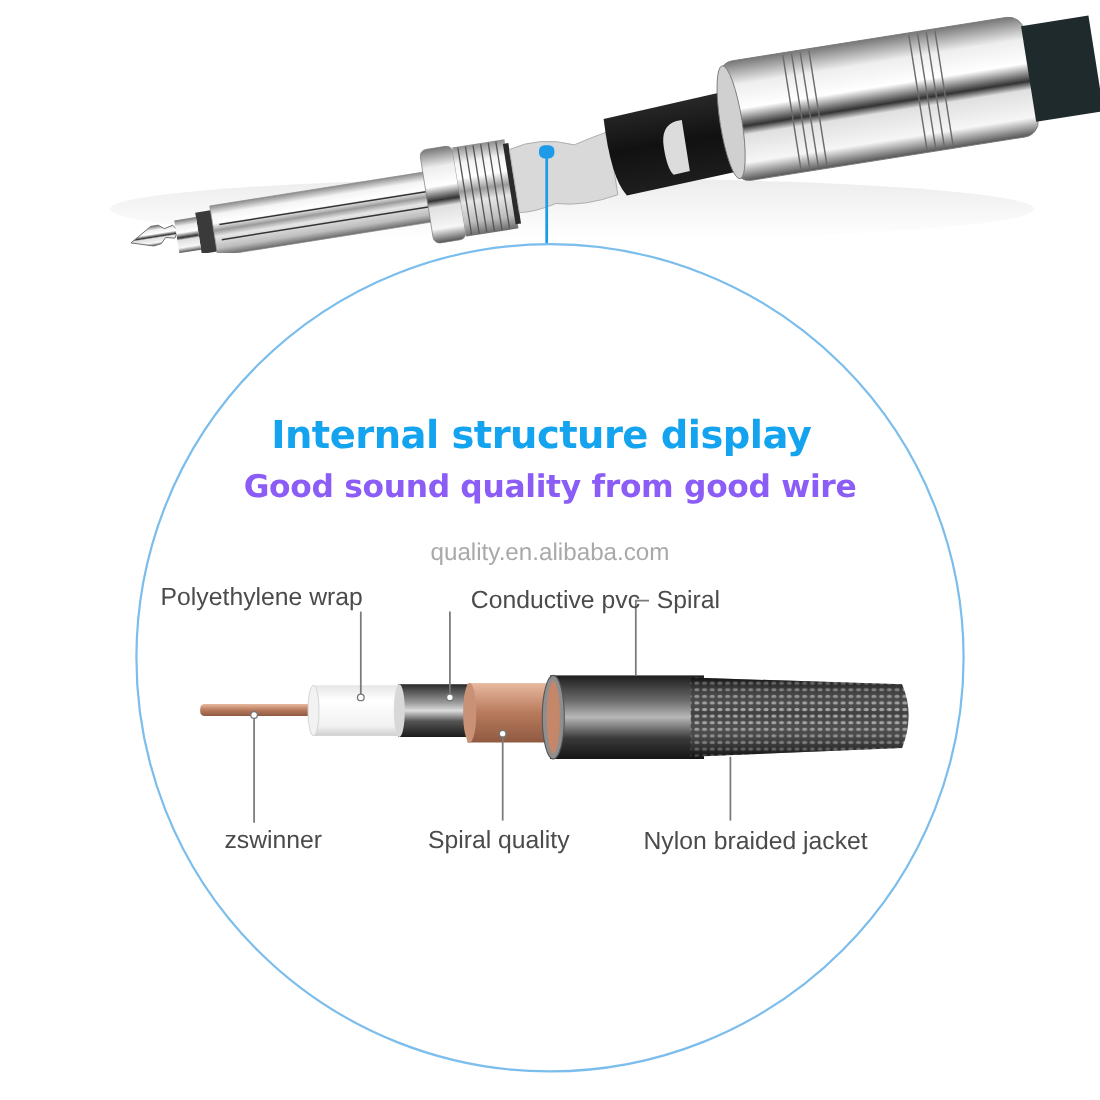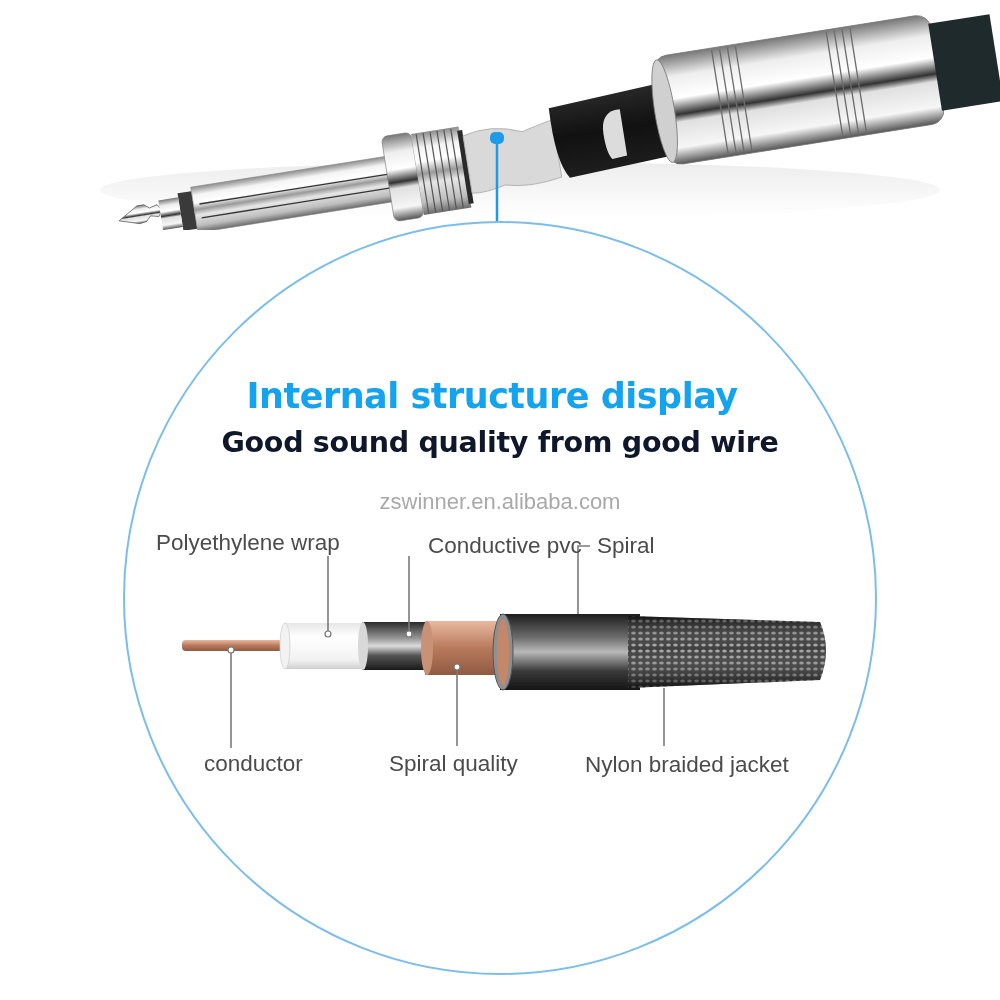--- a/index.html
+++ b/index.html
@@ -1,21 +1,21 @@
 <!DOCTYPE html>
 <html><head>
 <meta charset="utf-8">
 <style>
   html, body { margin:0; padding:0; }
   body { width:1000px; height:1000px; background:#ffffff; position:relative; overflow:hidden; font-family:"Liberation Sans", sans-serif; }
   .abs { position:absolute; }
   #photo { left:0; top:0; width:1000px; height:230px; }
   #circle { left:123px; top:221px; width:754px; height:754px; border:2px solid #7bbdec; border-radius:50%; box-sizing:border-box; }
   #title { left:0; top:376px; width:984px; text-align:center; color:#14a3ee; font-family:"DejaVu Sans", sans-serif; font-weight:bold; font-size:35px; letter-spacing:-0.5px; }
-  #subtitle { left:0; top:426px; width:1000px; text-align:center; color:#0f172a; font-family:"DejaVu Sans", sans-serif; font-weight:bold; font-size:28.5px; letter-spacing:-0.3px; }
+  #subtitle { left:0; top:426px; width:1000px; text-align:center; color:#8b5cf6; font-family:"DejaVu Sans", sans-serif; font-weight:bold; font-size:28.5px; letter-spacing:-0.3px; }
   #watermark { left:0; top:489px; width:1000px; text-align:center; color:#a9a9a9; font-size:22px; }
   .lbl { color:#4b4b4b; font-size:22.5px; white-space:nowrap; }
   #diagram { left:0; top:0; width:1000px; height:1000px; }
 </style>
 </head>
 <body>
 
 <svg id="photo" class="abs" viewBox="0 0 1000 230" xmlns="http://www.w3.org/2000/svg">
   <defs>
     <linearGradient id="chrome" x1="0" y1="0" x2="0" y2="1">
@@ -96,21 +96,21 @@
 
 <svg class="abs" style="left:0;top:0;width:1000px;height:1000px;" viewBox="0 0 1000 1000" xmlns="http://www.w3.org/2000/svg">
   <rect x="490" y="132" width="14" height="12" rx="5" fill="#1e9be8"></rect>
   <line x1="497" y1="140" x2="497" y2="222" stroke="#1e9be8" stroke-width="2.5"></line>
 </svg>
 
 <div id="circle" class="abs"></div>
 
 <div id="title" class="abs">Internal structure display</div>
 <div id="subtitle" class="abs">Good sound quality from good wire</div>
-<div id="watermark" class="abs">zswinner.en.alibaba.com</div>
+<div id="watermark" class="abs">quality.en.alibaba.com</div>
 
 <svg id="diagram" class="abs" viewBox="0 0 1000 1000" xmlns="http://www.w3.org/2000/svg">
   <defs>
     <linearGradient id="copperG" x1="0" y1="0" x2="0" y2="1">
       <stop offset="0" stop-color="#e8b9a0"></stop>
       <stop offset="0.5" stop-color="#b87a5c"></stop>
       <stop offset="1" stop-color="#8f5a42"></stop>
     </linearGradient>
     <linearGradient id="whiteG" x1="0" y1="0" x2="0" y2="1">
       <stop offset="0" stop-color="#e6e6e6"></stop>
@@ -170,18 +170,18 @@
     <line x1="664" y1="688" x2="664" y2="746"></line>
   </g>
   <g fill="#fff" stroke="#777" stroke-width="1.2">
     <circle cx="328" cy="634" r="3"></circle>
     <circle cx="409" cy="634" r="3"></circle>
     <circle cx="231" cy="650" r="3"></circle>
     <circle cx="457" cy="667" r="3"></circle>
   </g>
 </svg>
 
-<div class="abs lbl" style="left:156px;top:530px;text-align:center;">Polyethylene wrap</div>
+<div class="abs lbl" style="left:146px;top:530px;text-align:center;">Polyethylene wrap</div>
 <div class="abs lbl" style="left:380px;top:533px;margin-left:48px;">Conductive pvc</div>
 <div class="abs lbl" style="left:597px;top:533px;">Spiral</div>
-<div class="abs lbl" style="left:204px;top:751px;">conductor</div>
+<div class="abs lbl" style="left:204px;top:751px;">zswinner</div>
 <div class="abs lbl" style="left:389px;top:751px;">Spiral quality</div>
 <div class="abs lbl" style="left:585px;top:752px;">Nylon braided jacket</div>
 
 </body></html>

